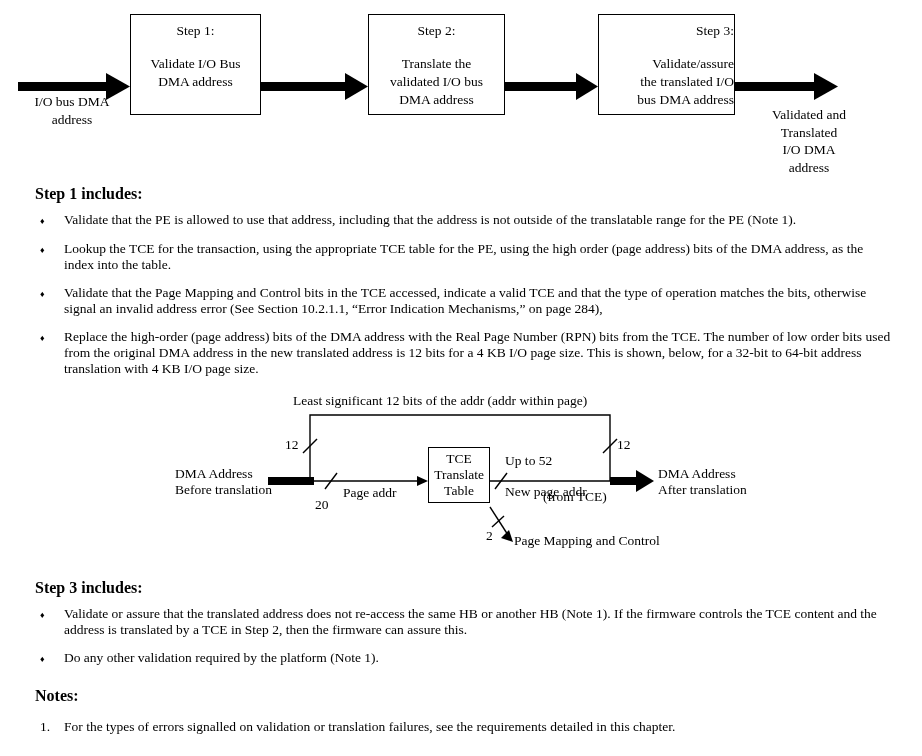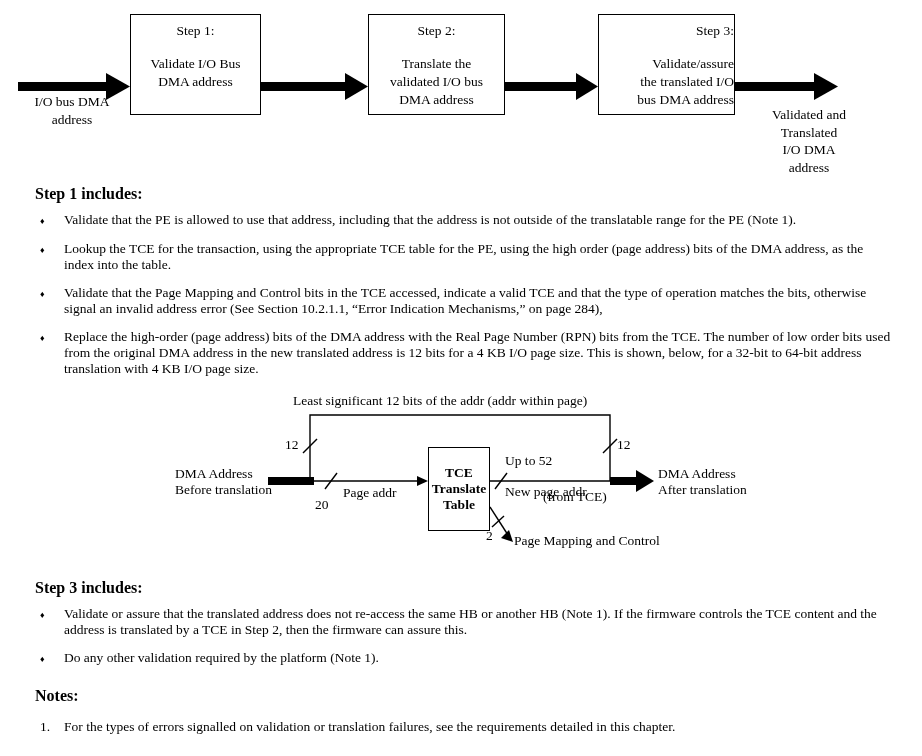--- a/index.html
+++ b/index.html
@@ -31,23 +31,23 @@
   .note-item { display:flex; margin-top:14px; padding-left:5px; line-height:16px; }
   .note-num { flex:none; width:24px; }
   .note-text { flex:1; }
   
   .tdiag { position:relative; width:922px; height:177px; }
   .d-lines { position:absolute; left:0; top:0; }
   .d-lines line, .d-lines polyline { stroke:#000; stroke-width:1.4; fill:none; }
   .d-lines rect, .d-lines polygon { fill:#000; stroke:none; }
   .dlabel { position:absolute; font-size:13.5px; line-height:16px; white-space:pre-line; }
   .tce-box {
-    position:absolute; left:428px; top:58px; width:62px; height:84px; box-sizing:border-box;
+    position:absolute; left:428px; top:58px; width:62px; height:56px; box-sizing:border-box;
     border:1.2px solid #000; display:flex; align-items:center; justify-content:center;
-    text-align:center; white-space:pre-line; font-size:13.5px; line-height:16px; background:#fff;font-weight:bold;
+    text-align:center; white-space:pre-line; font-size:13.5px; line-height:16px; background:#fff;
   }
 </style>
 </head>
 <body>
 
 <div class="flow">
   <svg class="flow-arrows" width="922" height="172">
     <rect x="18" y="82" width="90" height="9"></rect>
     <polygon points="106,73 130,86.5 106,100"></polygon>
     <rect x="261" y="82" width="86" height="9"></rect>

